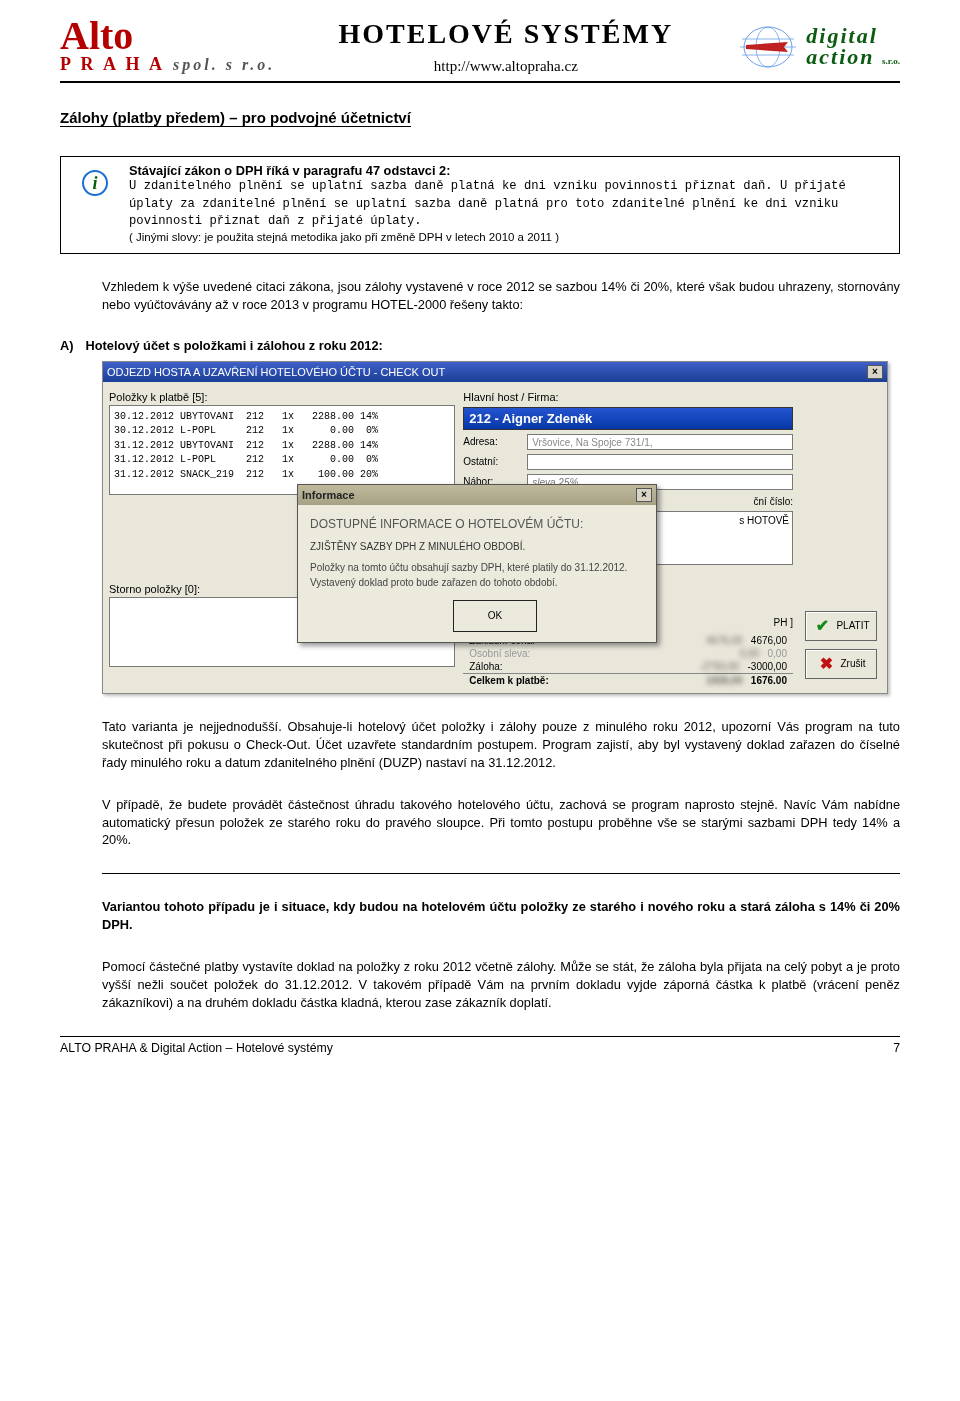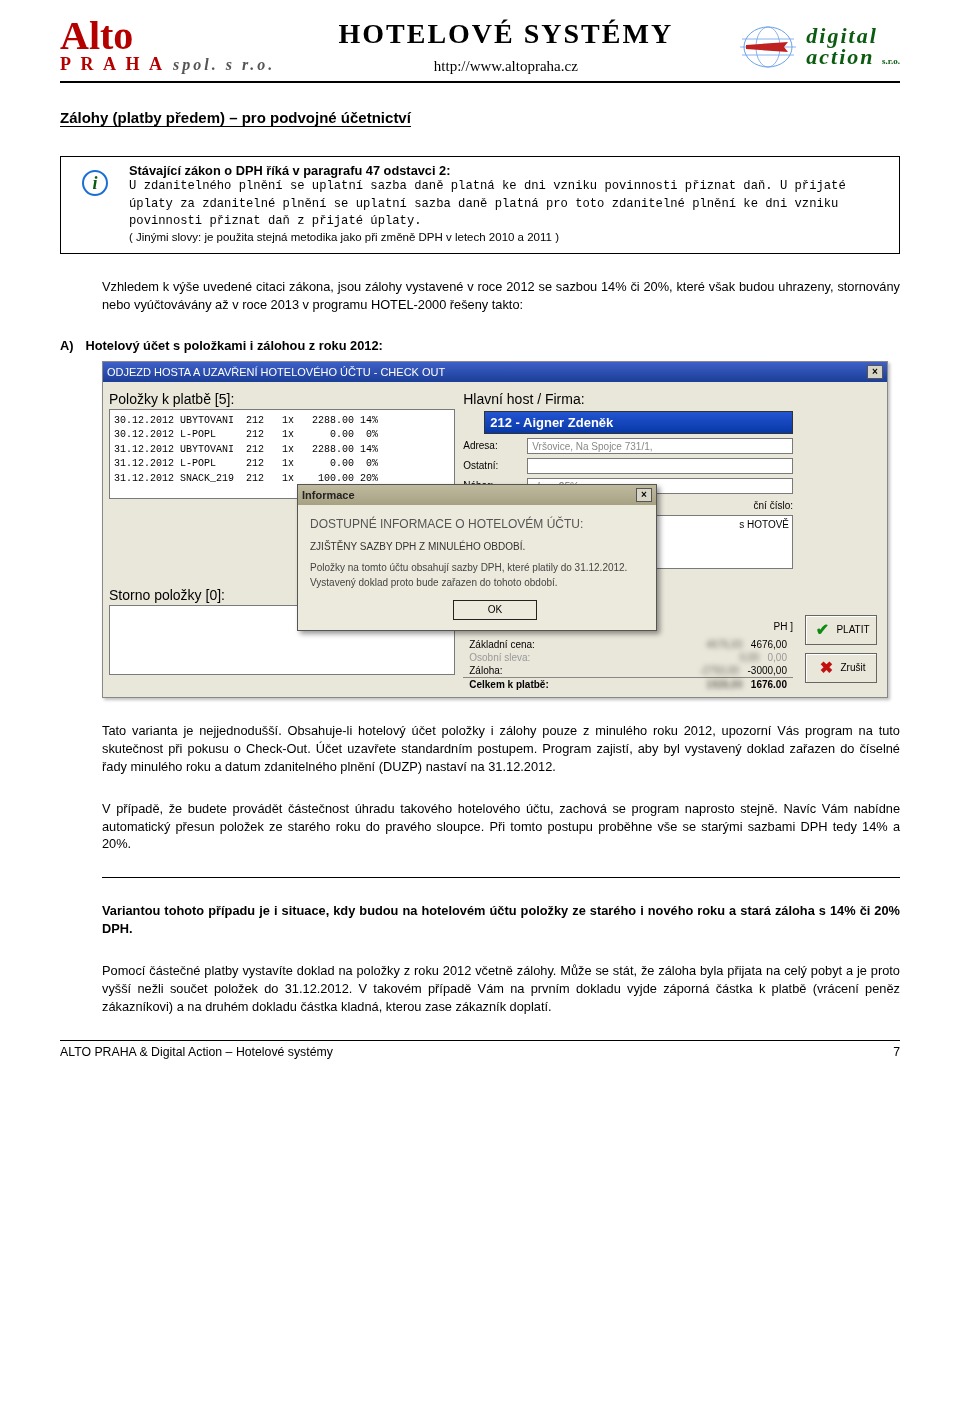--- a/index.html
+++ b/index.html
@@ -36,25 +36,25 @@
   .section-row { display: flex; gap: 12px; }
   .section-letter { font-weight: bold; }
 
   
   .shot { margin: 8px 0 8px 42px; width: 786px; border: 1px solid #888; background: #e9e6da; font-family: Tahoma, Arial, sans-serif; font-size: 10.5px; color: #000; box-shadow: 2px 2px 3px rgba(0,0,0,0.25); }
   .shot-titlebar { background: linear-gradient(#3e60c9, #1b3e97); color: #fff; height: 20px; display: flex; align-items: center; justify-content: space-between; padding: 0 4px; font-size: 11px; }
   .tb-close { width: 16px; height: 14px; background: #d8d4c6; color: #000; font-weight: bold; font-size: 10px; display: flex; align-items: center; justify-content: center; border: 1px solid #555; }
 
   .shot-body { display: flex; padding: 6px; gap: 8px; position: relative; }
   .shot-col { flex: 1; }
-  .field-label { font-size: 14px; color: #000; margin: 3px 0 2px 0; }
+  .field-label { font-size: 11px; color: #000; margin: 3px 0 2px 0; }
   .inset { background: #fff; border: 1px solid #7a7a7a; padding: 4px; }
   .inset.small { height: 90px; font-family: "Courier New", monospace; font-size: 10px; white-space: pre; overflow: hidden; line-height: 1.45; }
   .right-panel { display: flex; flex-direction: column; gap: 2px; }
-  .blue-field { background: linear-gradient(#2454d0, #0738a8); color: #fff; border: 1px solid #333; padding: 3px 5px; font-size: 13px; font-weight: bold; margin-left: 21px; }
+  .blue-field { background: linear-gradient(#2454d0, #0738a8); color: #fff; border: 1px solid #333; padding: 3px 5px; font-size: 13px; font-weight: bold; }
   .gray-field { background: #fff; border: 1px solid #7a7a7a; padding: 2px 4px; color: #888; font-size: 10px; height: 16px; }
   .gray-field.muted { color: #777; font-style: italic; }
   .lbl-col { display: flex; flex-direction: row; align-items: center; gap: 6px; margin-top: 2px; }
   .lbl-col .lbl { width: 58px; font-size: 10px; }
 
   .storno-block { margin-top: 88px; }
 
   .right-list { background: #fff; border: 1px solid #7a7a7a; height: 54px; padding: 3px; font-size: 10px; margin-top: 2px; }
 
   .buttons-col { width: 80px; display: flex; flex-direction: column; gap: 8px; align-items: center; justify-content: flex-end; padding-bottom: 8px; }
@@ -68,21 +68,21 @@
   .tot-row.bold { font-weight: bold; background: #e9e6da; border-top: 1px solid #888; }
   .blur { color: transparent; text-shadow: 0 0 5px rgba(0,0,0,0.55); }
 
   
   .popup { position: absolute; left: 194px; top: 102px; width: 360px; background: #eceadd; border: 1px solid #555; box-shadow: 3px 3px 5px rgba(0,0,0,0.4); z-index: 5; }
   .popup-title { background: linear-gradient(#bfb99e, #a7a184); height: 20px; display: flex; align-items: center; justify-content: space-between; padding: 0 4px; font-size: 11px; color: #222; font-weight: bold; }
   .popup-body { padding: 10px 12px 4px 12px; font-size: 10px; color: #444; line-height: 1.5; }
   .popup-hd { font-size: 12px; color: #555; margin-bottom: 6px; }
   .popup-sub { font-size: 10px; color: #333; margin: 6px 0; }
   .popup-btns { text-align: center; padding: 6px 0 10px 0; }
-  .okbtn { width: 84px; height: 20px; background: #eceadd; border: 1px solid #222; font-size: 10px; margin-left: 36px; }
+  .okbtn { width: 84px; height: 32px; background: #eceadd; border: 1px solid #222; font-size: 10px; margin-left: 36px; }
 
   hr.thin { border: none; border-top: 1px solid #000; margin: 14px 0 4px 0; }
   .footer { font-size: 12.3px; display: flex; justify-content: space-between; }
 
   .justify { text-align: justify; }
 </style>
 </head>
 <body>
 
 <div class="page">

